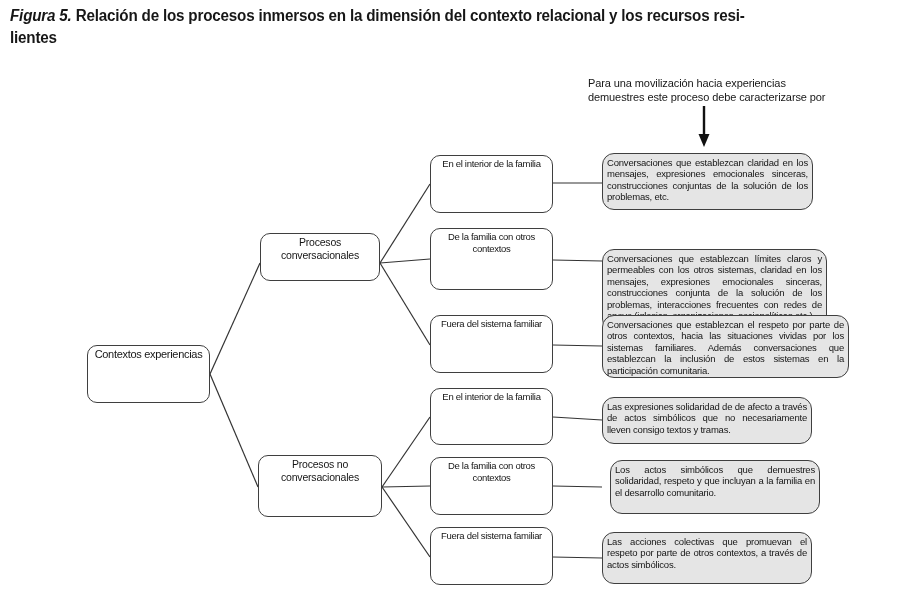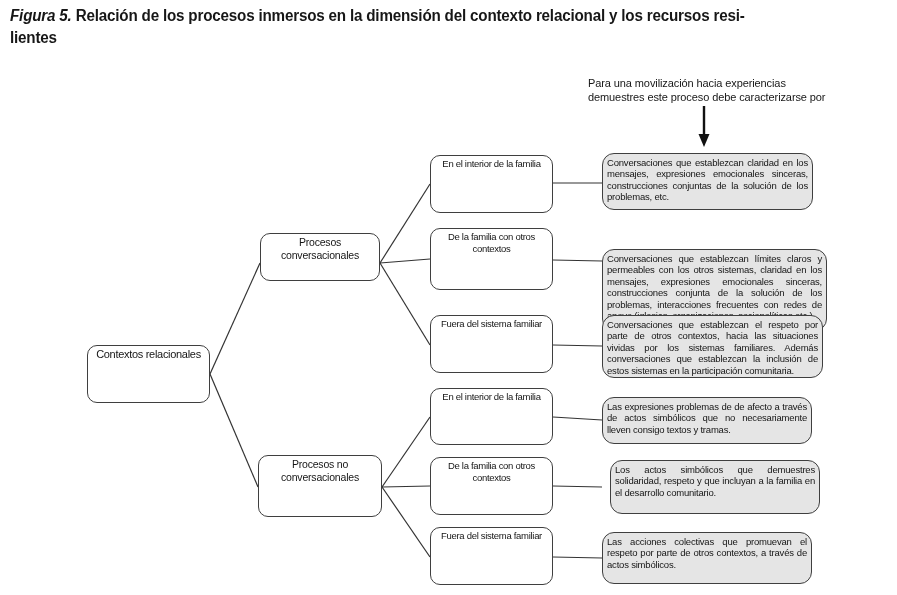--- a/index.html
+++ b/index.html
@@ -63,21 +63,21 @@
       <line x1="553" y1="486" x2="602" y2="487"></line>
       <line x1="553" y1="557" x2="602" y2="558"></line>
     </g>
     <g>
       <line x1="704" y1="106" x2="704" y2="137" stroke="#111111" stroke-width="2.4"></line>
       <polygon points="698.5,134 709.5,134 704,147" fill="#111111"></polygon>
     </g>
   </svg>
 
   <div class="node root" style="left:87px;top:345px;width:123px;height:58px;">
-    <span>Contextos relacionales</span>
+    <span>Contextos experiencias</span>
   </div>
 
   <div class="node mid" style="left:260px;top:233px;width:120px;height:48px;">
     <span>Procesos conversacionales</span>
   </div>
   <div class="node mid" style="left:258px;top:455px;width:124px;height:62px;">
     <span>Procesos no conversacionales</span>
   </div>
 
   <div class="node sub" style="left:430px;top:155px;width:123px;height:58px;">
@@ -95,18 +95,18 @@
   </div>
   <div class="node sub" style="left:430px;top:457px;width:123px;height:58px;">
     <span>De la familia con otros contextos</span>
   </div>
   <div class="node sub" style="left:430px;top:527px;width:123px;height:58px;">
     <span>Fuera del sistema familiar</span>
   </div>
 
   <div class="desc" style="left:602px;top:153px;width:211px;height:57px;">Conversaciones que establezcan claridad en los mensajes, expresiones emocionales sinceras, construcciones conjuntas de la solución de los problemas, etc.</div>
   <div class="desc" style="left:602px;top:238px;width:225px;height:82px;margin-top:11px;">Conversaciones que establezcan límites claros y permeables con los otros sistemas, claridad en los mensajes, expresiones emocionales sinceras, construcciones conjunta de la solución de los problemas, interacciones frecuentes con redes de apoyo (iglesias, organizaciones, sociopolíticas etc.)</div>
-  <div class="desc" style="left:602px;top:315px;width:221px;height:63px;">Conversaciones que establezcan el respeto por parte de otros contextos, hacia las situaciones vividas por los sistemas familiares. Además conversaciones que establezcan la inclusión de estos sistemas en la participación comunitaria.</div>
-  <div class="desc" style="left:602px;top:397px;width:210px;height:47px;">Las expresiones problemas de de afecto a través de actos simbólicos que no necesariamente lleven consigo textos y tramas.</div>
+  <div class="desc" style="left:602px;top:315px;width:247px;height:63px;">Conversaciones que establezcan el respeto por parte de otros contextos, hacia las situaciones vividas por los sistemas familiares. Además conversaciones que establezcan la inclusión de estos sistemas en la participación comunitaria.</div>
+  <div class="desc" style="left:602px;top:397px;width:210px;height:47px;">Las expresiones solidaridad de de afecto a través de actos simbólicos que no necesariamente lleven consigo textos y tramas.</div>
   <div class="desc" style="left:602px;top:460px;width:210px;height:54px;margin-left:8px;">Los actos simbólicos que demuestres solidaridad, respeto y que incluyan a la familia en el desarrollo comunitario.</div>
   <div class="desc" style="left:602px;top:532px;width:210px;height:52px;">Las acciones colectivas que promuevan el respeto por parte de otros contextos, a través de actos simbólicos.</div>
 
 </div>
 
 </body></html>

